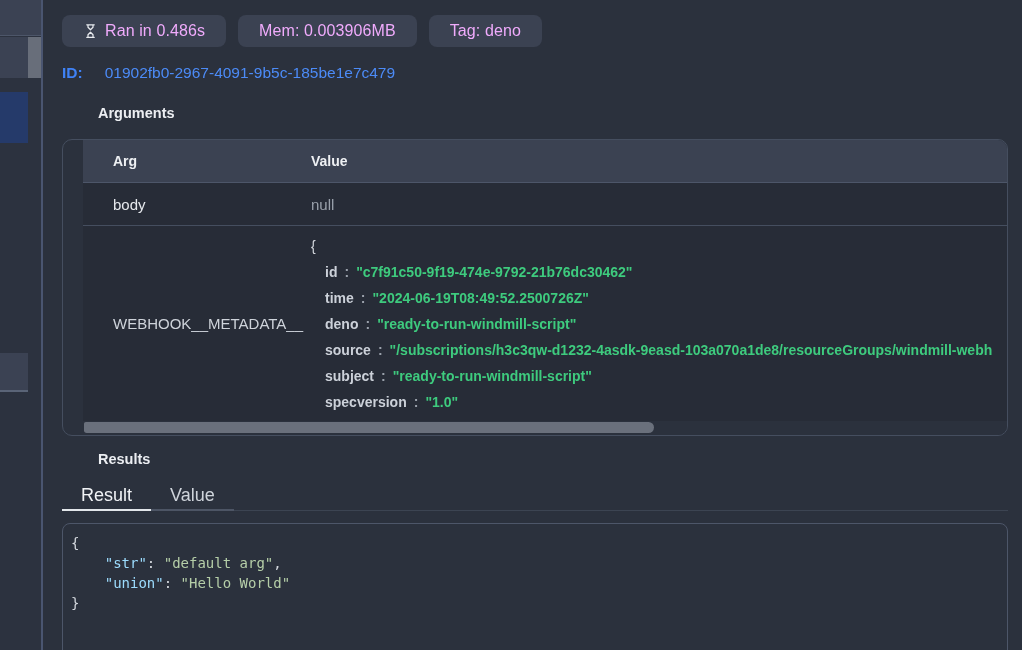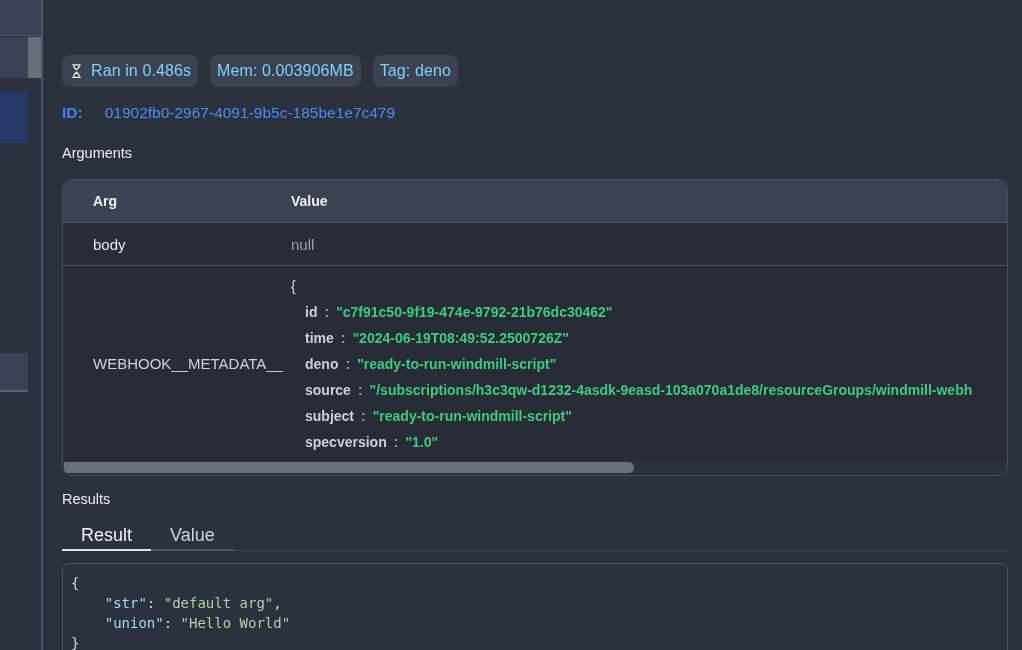--- a/index.html
+++ b/index.html
@@ -20,32 +20,32 @@
   .u-active   { position:absolute; top:92px; left:0;  width:28px; height:51px; background:#253a6a; }
   .u-nav      { position:absolute; top:353px; left:0; width:28px; height:39px; background:#3b4253; border-bottom:2px solid #5a6477; }
   .v-border   { position:absolute; left:41px; top:0; width:2px; height:650px; background:#4a5570; }
 
   
   .main { position:absolute; left:62px; top:0; width:946px; }
 
   .badges { display:flex; gap:12px; margin-top:15px; }
   .badge {
     height:32px; background:#3b4252; border-radius:8px;
-    display:flex; align-items:center; padding:0 7px;
-    color:#7dd3fc; font-size:16px; letter-spacing:.1px;margin-top:40px;
+    display:flex; align-items:center; padding:0 21px;
+    color:#f0abfc; font-size:16px; letter-spacing:.1px;
   }
   .badge .icn { display:flex; margin-right:7px; }
 
   .id-row { margin-top:16px; font-size:15.5px; line-height:19px; }
   .id-label { color:#3f82f6; font-weight:700; margin-right:22px; }
   .id-value { color:#4c8bf7; }
 
-  .section-title { margin-top:23px; font-size:14.5px; font-weight:400; color:#eceef2; line-height:17px; }
+  .section-title { margin-top:23px; font-size:14.5px; font-weight:700; color:#eceef2; line-height:17px;margin-left:36px; }
 
-  .args-table { margin-top:17px; border:1px solid #454e5f; border-radius:10px; overflow:hidden; width:946px; }
+  .args-table { margin-top:17px; border:1px solid #454e5f; border-radius:10px; overflow:hidden; width:946px;padding-left:20px; }
   .thead { display:flex; height:43px; background:#3b4252; border-bottom:1px solid #4d5669;
            align-items:center; font-weight:700; font-size:14px; color:#eef0f3; }
   .col-arg { width:228px; flex-shrink:0; padding-left:30px; }
   .col-val { flex:1; min-width:0; }
   .trow1 { display:flex; height:43px; background:#272c37; border-bottom:1px solid #454e5f;
            align-items:center; font-size:15px; color:#e6e9ed; }
   .null-val { color:#9aa1ab; }
   .trow2 { display:flex; height:195px; background:#272c37; }
   .trow2 .col-arg { display:flex; align-items:center; color:#ced3da; font-size:15px; }
   .json-viewer { flex:1; min-width:0; overflow:hidden; padding-top:7px;

